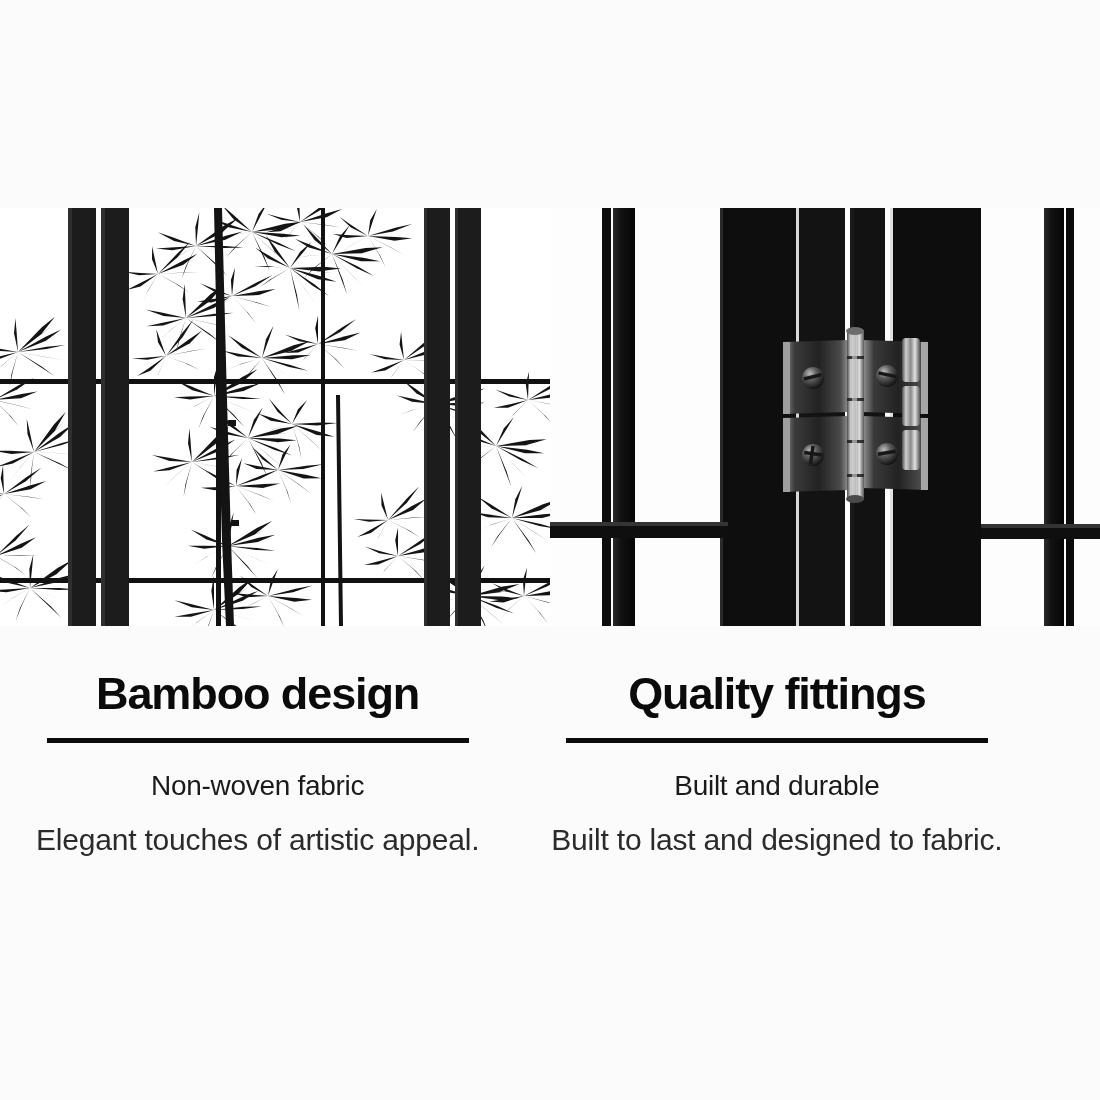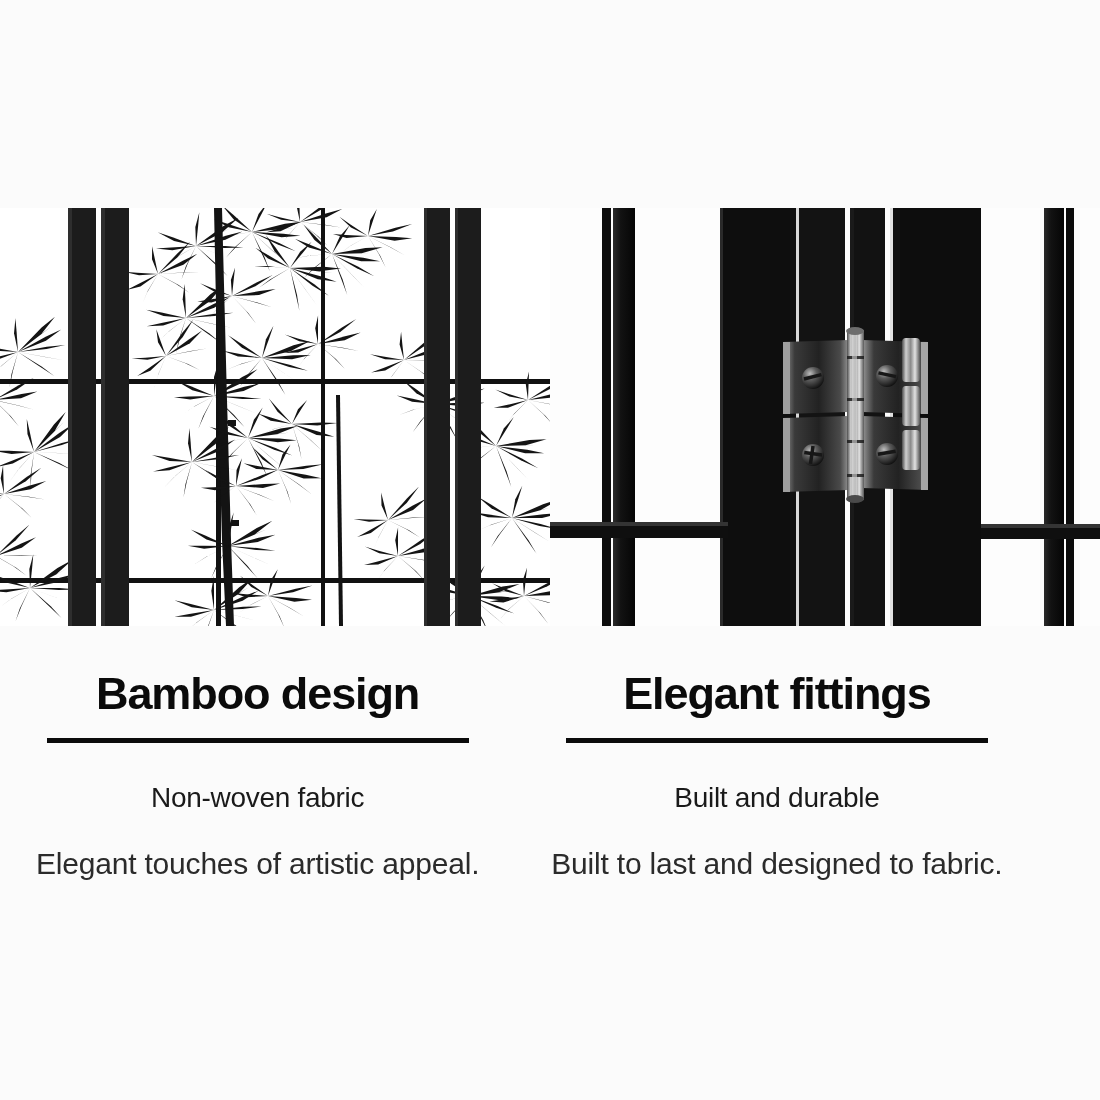--- a/index.html
+++ b/index.html
@@ -63,21 +63,21 @@
     line-height: 1.06;
     white-space: nowrap;
   }
   .rule {
     height: 5px;
     background: #0b0b0b;
     margin: 20px auto 0;
     width: 422px;
   }
   .subhead {
-    margin: 12px;
+    margin: 0;
     padding-top: 27px;
     font-size: 28px;
     font-weight: 400;
     color: #1a1a1a;
     letter-spacing: -0.3px;
     white-space: nowrap;
   }
   .blurb {
     margin: 0;
     padding-top: 21px;
@@ -318,20 +318,20 @@
   <div class="caption-band">
 
     <div class="caption-col">
       <h2 class="headline">Bamboo design</h2>
       <div class="rule"></div>
       <p class="subhead">Non-woven fabric</p>
       <p class="blurb">Elegant touches of artistic appeal.</p>
     </div>
 
     <div class="caption-col">
-      <h2 class="headline">Elegant fittings</h2>
+      <h2 class="headline">Quality fittings</h2>
       <div class="rule"></div>
       <p class="subhead">Built and durable</p>
       <p class="blurb">Built to last and designed to fabric.</p>
     </div>
   </div>
 
 </div>
 
 </body></html>

